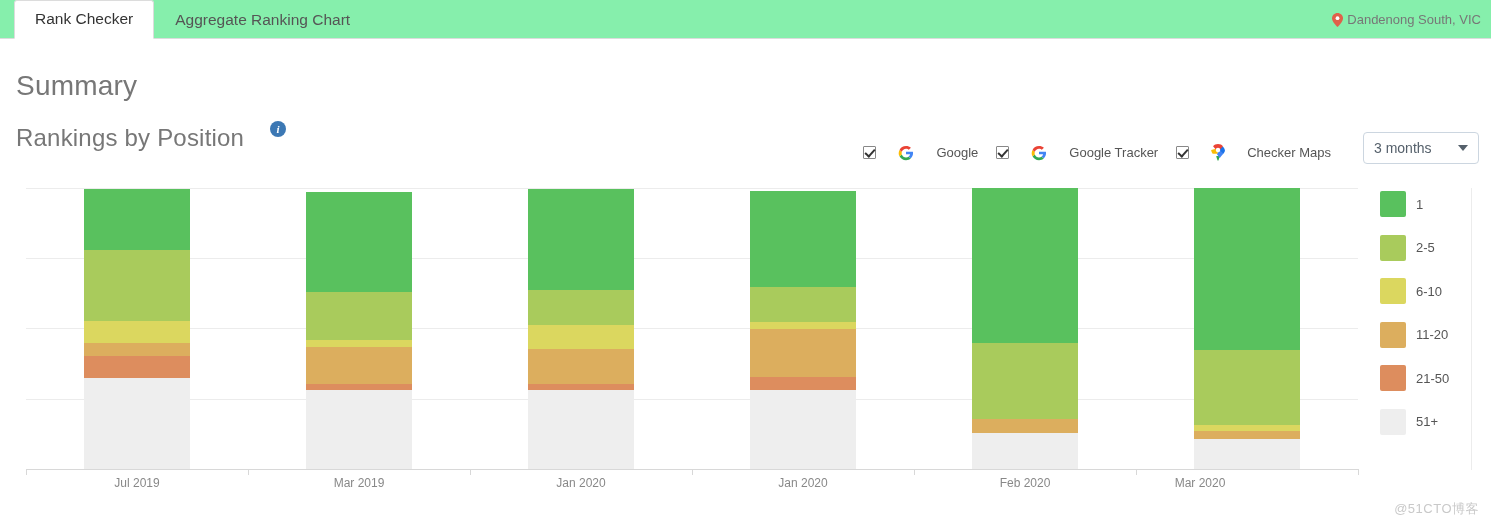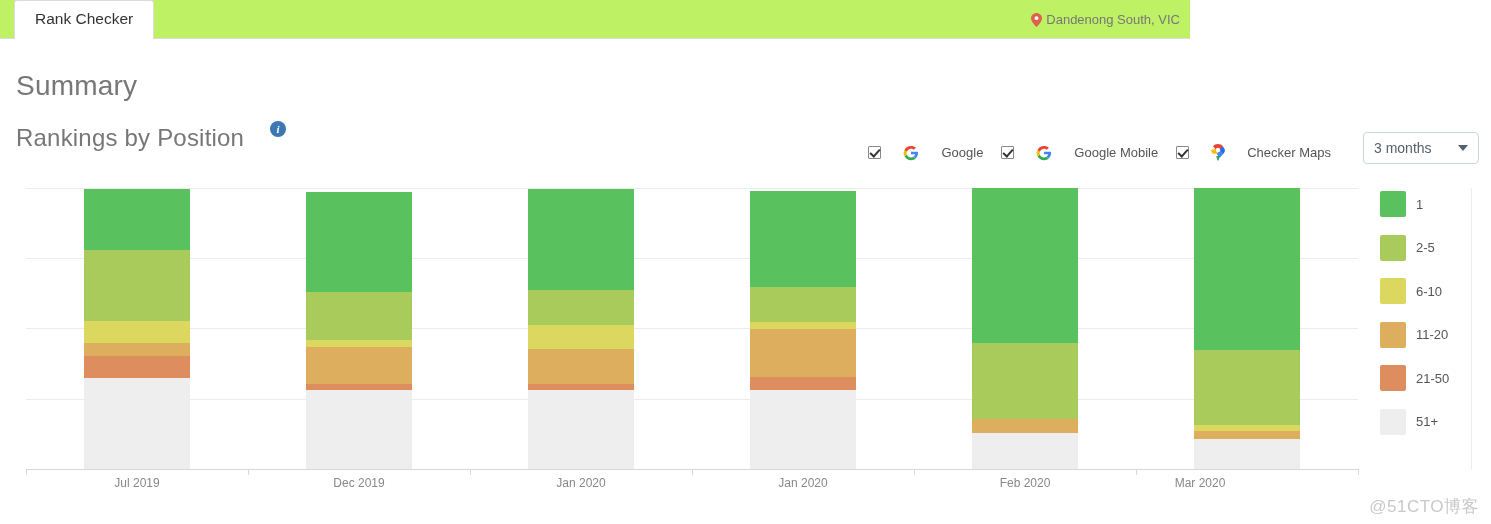--- a/index.html
+++ b/index.html
@@ -5,23 +5,23 @@
   html,body{margin:0;padding:0;}
   body{
     width:1491px;height:524px;overflow:hidden;
     background:#ffffff;
     font-family:"Liberation Sans", sans-serif;
     color:#444;
     position:relative;
   }
   
   .tabbar{
-    position:absolute;left:0;top:0;width:1190px;height:38px;
+    position:absolute;left:0;top:0;width:1491px;height:38px;
     border-bottom:1px solid #dcdcdc;
-    background:#bef264;
+    background:#86efac;
   }
   .tabs{position:absolute;left:14px;top:0;display:flex;align-items:flex-end;height:38px;}
   .tab{
     font-size:15.5px;color:#555;
     padding:9px 20px 10px 20px;
     line-height:18px;
     border:1px solid transparent;
     border-bottom:none;
     position:relative;top:1px;
     white-space:nowrap;
@@ -121,29 +121,30 @@
     height:28px;margin-bottom:15.5px;
   }
   .swatch{width:26px;height:26px;border-radius:2px;display:inline-block;flex:none;}
   .legend-label{font-size:13px;color:#555;}
   .legend-divider{
     position:absolute;left:1471px;top:188px;width:1px;height:282px;background:#ececec;
   }
   
   .watermark{
     position:absolute;right:12px;bottom:6px;
-    font-size:17px;color:#c9c9c9;letter-spacing:.5px;
+    font-size:13px;color:#c9c9c9;letter-spacing:.5px;
   }
 </style>
 </head>
 <body>
 
 <div class="tabbar">
   <div class="tabs">
     <div class="tab active"><span>Rank Checker</span></div>
+    <div class="tab"><span>Aggregate Ranking Chart</span></div>
   </div>
   <div class="location">
     <span class="pin">
       <svg width="11" height="14" viewBox="0 0 11 14">
           <path d="M5.5 0C2.5 0 0 2.4 0 5.3c0 3.8 5.5 8.7 5.5 8.7S11 9.1 11 5.3C11 2.4 8.5 0 5.5 0z" fill="#e0614a"></path>
           <circle cx="5.5" cy="5.2" r="1.9" fill="#ffffff"></circle>
         </svg>
     </span>
     <span>Dandenong South, VIC</span>
   </div>
@@ -169,21 +170,21 @@
   <label class="engine">
     <span class="cb"></span>
     <span class="glogo">
       <svg width="16" height="16" viewBox="0 0 48 48">
           <path fill="#4285F4" d="M45.1 24.5c0-1.6-.1-2.8-.4-4.1H24v7.4h12.1c-.2 1.9-1.5 4.9-4.4 6.9l-.1.3 6.4 4.9.4.1c4.1-3.8 6.7-9.4 6.7-15.5z"></path>
           <path fill="#34A853" d="M24 46c5.9 0 10.8-1.9 14.4-5.2l-6.9-5.3c-1.8 1.3-4.3 2.2-7.5 2.2-5.8 0-10.7-3.8-12.4-9l-.3 0-6.6 5.1-.1.3C7.7 41.1 15.2 46 24 46z"></path>
           <path fill="#FBBC05" d="M11.6 28.7c-.5-1.3-.7-2.8-.7-4.2s.3-2.9.7-4.2l0-.3-6.7-5.2-.2.1A22 22 0 0 0 2 24.5c0 3.5.9 6.9 2.7 9.6l6.9-5.4z"></path>
           <path fill="#EA4335" d="M24 11.1c4.1 0 6.9 1.8 8.5 3.3l6.2-6C34.8 4.9 29.9 3 24 3 15.2 3 7.7 7.9 4.7 14.9l6.9 5.4c1.7-5.2 6.6-9.2 12.4-9.2z"></path>
         </svg>
     </span>
-    <span>Google Mobile</span>
+    <span>Google Tracker</span>
   </label>
   <label class="engine">
     <span class="cb"></span>
     <span class="mlogo">
       <svg width="14" height="17" viewBox="0 0 24 30">
           <path fill="#34A853" d="M12 30s3-6 3-9H9c0 3 3 9 3 9z"></path>
           <path fill="#FBBC05" d="M2.6 17C1 14.8 0 12.4 0 10.4L10 8l2 9-9.4 0z"></path>
           <path fill="#4285F4" d="M24 10.4c0 5-7 11.6-9 14.3-1-1.4-3-3.9-4.8-6.6L16 9l8 1.4z"></path>
           <path fill="#1A73E8" d="M21.6 16.8 12 9l4.1-6.6c4.5 1.6 7.9 5.6 7.9 8 0 2.1-1 4.6-2.4 6.4z"></path>
           <path fill="#EA4335" d="M12 0c3.7 0 6.8 1.5 8.7 3.9L12 14 3.3 3.9C5.2 1.5 8.3 0 12 0z"></path>
@@ -257,21 +258,21 @@
     <div class="tick" style="left: 26px;"></div>
     <div class="tick" style="left: 248px;"></div>
     <div class="tick" style="left: 470px;"></div>
     <div class="tick" style="left: 692px;"></div>
     <div class="tick" style="left: 914px;"></div>
     <div class="tick" style="left: 1136px;"></div>
     <div class="tick" style="left: 1358px;"></div>
   </div>
 <div class="xlabels" id="xlabels">
     <div class="xlabel" style="left: 111px;">Jul 2019</div>
-    <div class="xlabel" style="left: 333px;">Dec 2019</div>
+    <div class="xlabel" style="left: 333px;">Mar 2019</div>
     <div class="xlabel" style="left: 555px;">Jan 2020</div>
     <div class="xlabel" style="left: 777px;">Jan 2020</div>
     <div class="xlabel" style="left: 999px;">Feb 2020</div>
     <div class="xlabel" style="left: 1174px;">Mar 2020</div>
   </div>
 
 <div class="legend-divider"></div>
 <div class="legend" id="legend">
     <div class="legend-row">
       <span class="swatch" style="background: rgb(89, 193, 94);"></span>

